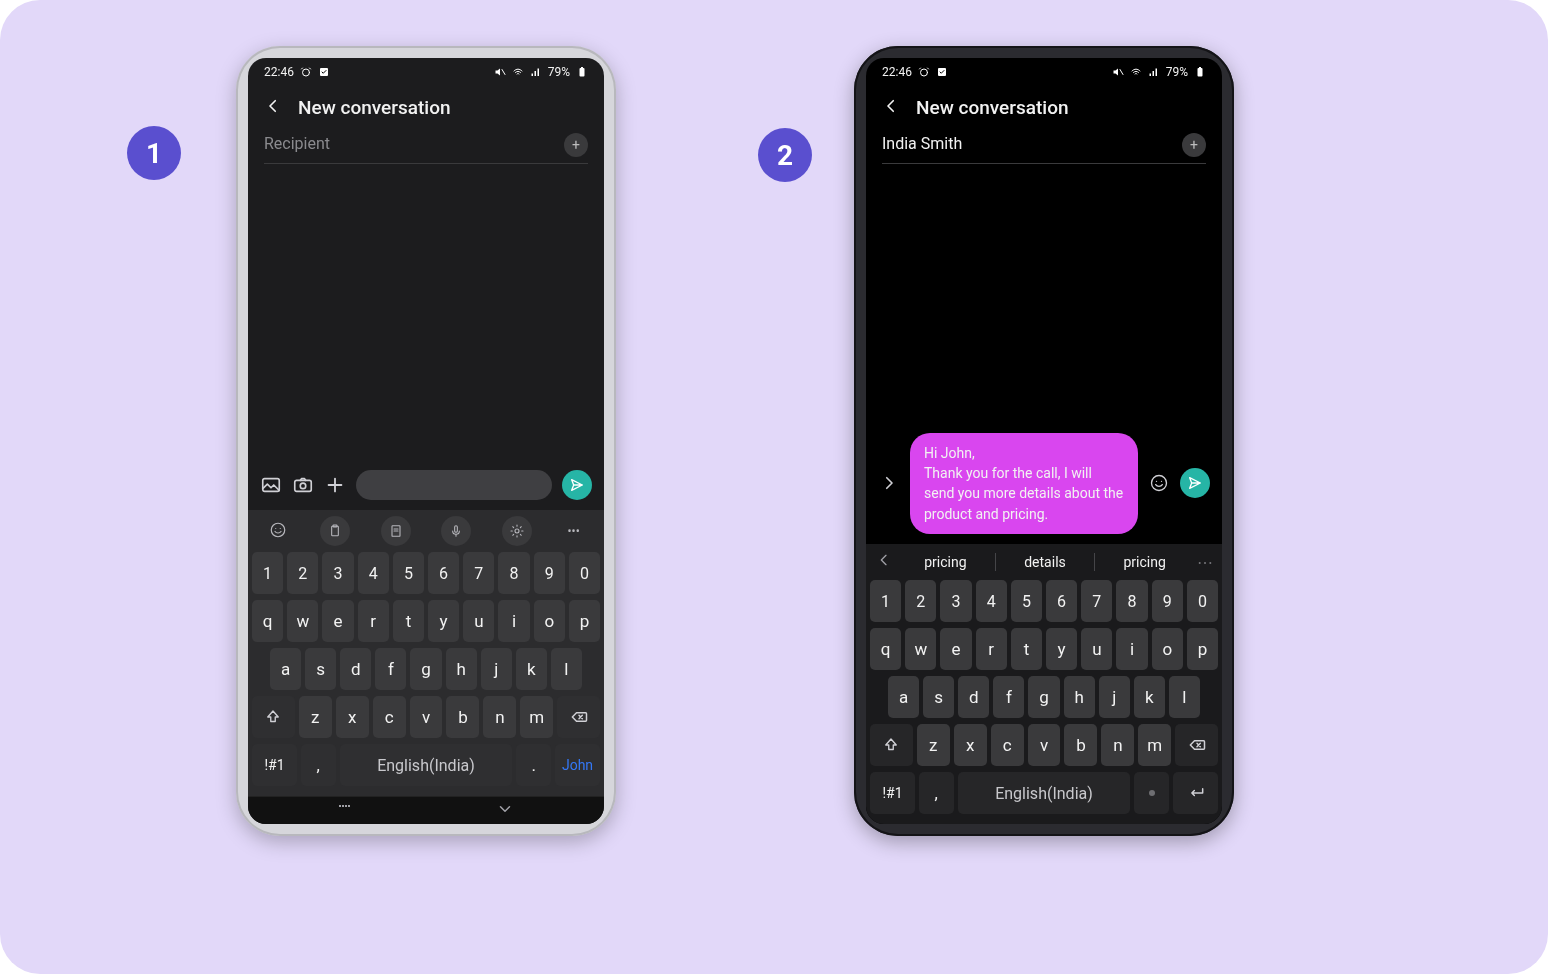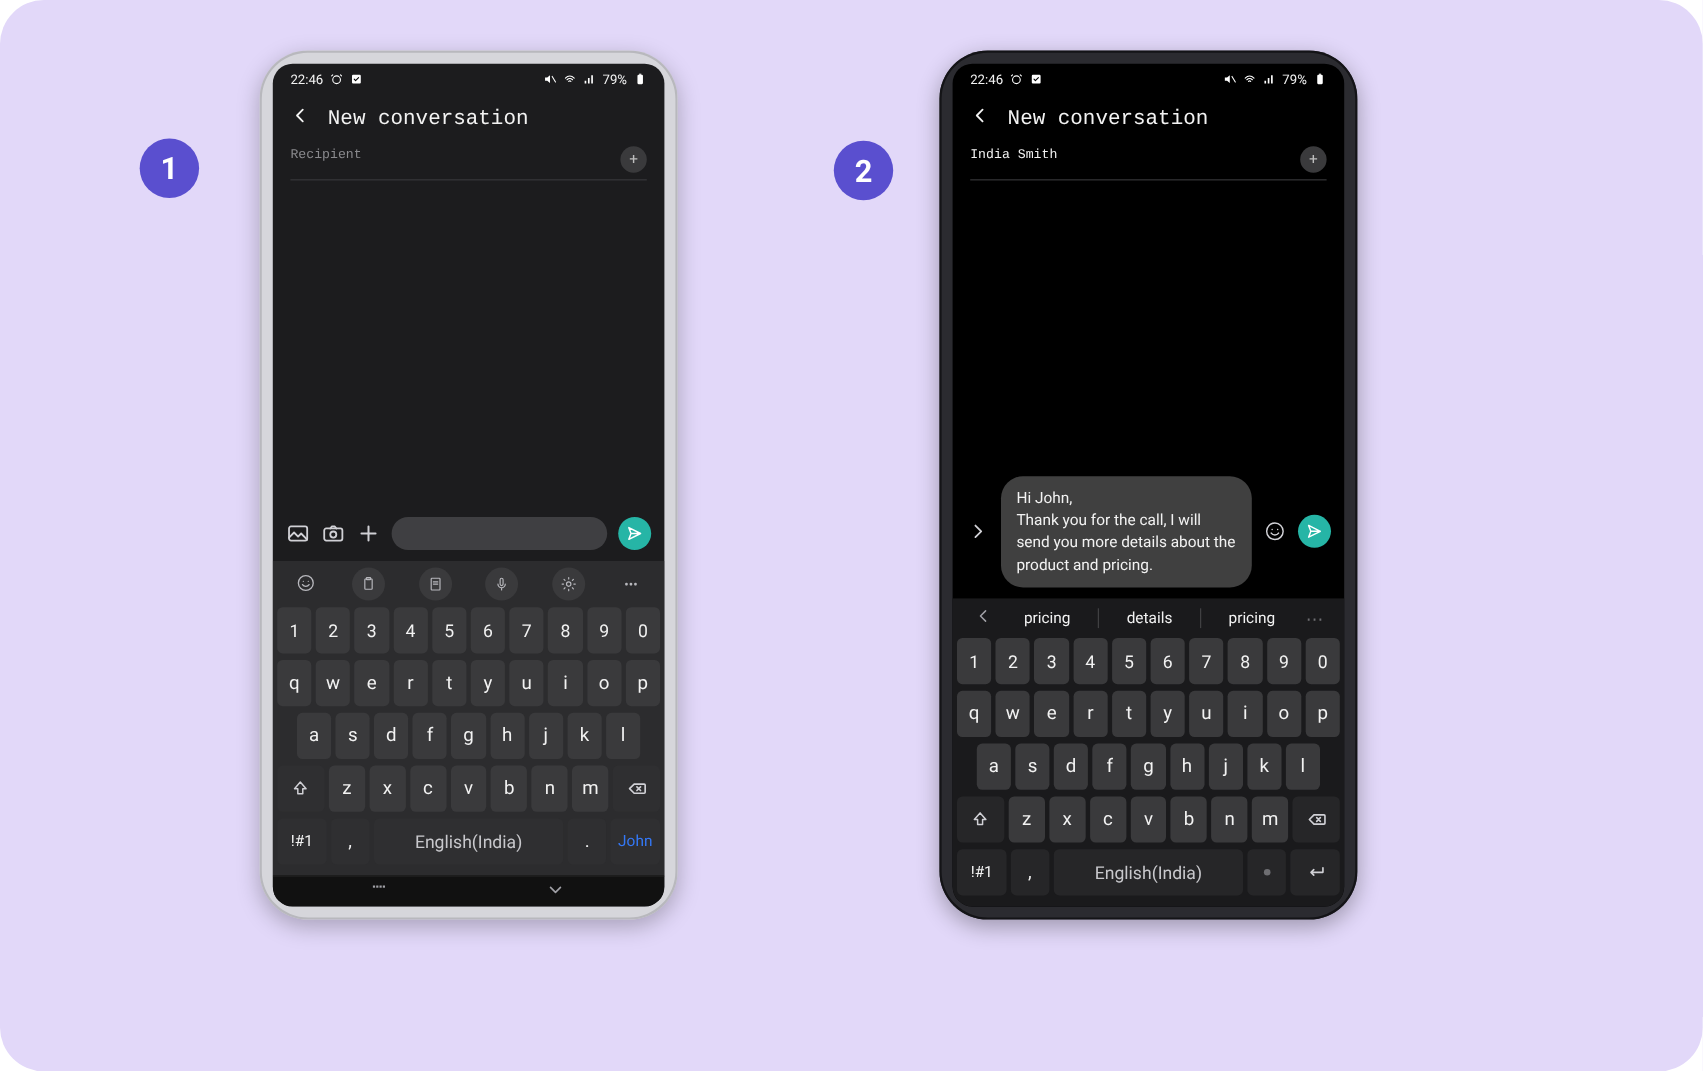--- a/index.html
+++ b/index.html
@@ -24,48 +24,48 @@
   .frame-light{background:#d6d6db;box-shadow:0 6px 20px rgba(0,0,0,.25),inset 0 0 0 2px #b8b8bd;}
   .frame-dark{background:#2b2b30;box-shadow:0 6px 20px rgba(0,0,0,.3),inset 0 0 0 2px #141417;}
   .screen{width:100%;height:100%;border-radius:18px;overflow:hidden;display:flex;flex-direction:column;color:var(--text);justify-content:space-between;}
   .screen-dark{background:var(--phone-dark);}
   .screen-black{background:var(--phone-black);}
 
   .status{height:28px;display:flex;align-items:center;justify-content:space-between;padding:0 16px;font-size:12px;}
   .status .left,.status .right{display:flex;align-items:center;gap:6px;}
   .sicon{width:12px;height:12px;display:inline-block;}
 
-  .header{display:flex;align-items:center;gap:16px;padding:10px 16px 14px;font-family:Liberation Mono, monospace;}
+  .header{display:flex;align-items:center;gap:16px;padding:10px 16px 14px;}
   .header .title{font-size:19px;font-weight:500;}
   .back svg{width:18px;height:18px;stroke:var(--text);}
 
   .recip{display:flex;align-items:center;justify-content:space-between;margin:0 16px 6px;border-bottom:1px solid #3a3a3c;padding-bottom:6px;}
-  .recip-input{flex:1;font-size:12px;color:var(--muted);min-height:22px;font-family:Liberation Mono, monospace;}
+  .recip-input{flex:1;font-size:16px;color:var(--muted);min-height:22px;}
   .recip-input.filled{color:var(--text);}
   .add-btn{width:24px;height:24px;border-radius:50%;background:#3a3a3c;display:flex;align-items:center;justify-content:center;color:#bdbdbd;font-size:14px;}
 
   .content{flex:1;}
 
-  .draft{margin:4px 10px 10px;background:#404040;border-radius:20px;padding:10px 14px;font-size:14px;line-height:1.45;white-space:pre-line;max-width:78%;margin-left:auto;margin-right:auto;}
+  .draft{margin:4px 10px 10px;background:#d946ef;border-radius:20px;padding:10px 14px;font-size:14px;line-height:1.45;white-space:pre-line;max-width:78%;margin-left:auto;margin-right:auto;}
 
   .compose{display:flex;align-items:center;gap:10px;padding:6px 12px 10px;}
   .compose .ic{width:22px;height:22px;display:flex;align-items:center;justify-content:center;color:#d0d0d5;}
   .compose .pill{flex:1;height:30px;background:#3f3f42;border-radius:16px;}
   .compose .collapse-chevron{width:22px;height:22px;display:flex;align-items:center;justify-content:center;color:#d0d0d5;}
   .send{width:30px;height:30px;border-radius:50%;background:var(--green);display:flex;align-items:center;justify-content:center;}
   .send svg{width:16px;height:16px;stroke:#fff;}
   .emoji-ic{color:#a0a0a6;}
 
   .kbd{background:var(--key-dark);padding-bottom:4px;}
   .toolbar{display:flex;align-items:center;justify-content:space-around;padding:6px 4px;}
   .tb-ic{width:30px;height:30px;border-radius:50%;background:#3a3a3c;display:flex;align-items:center;justify-content:center;}
   .tb-ic svg{width:16px;height:16px;stroke:#b8b8bd;fill:none;stroke-width:1.6;}
   .tb-plain{width:22px;color:#b8b8bd;font-size:12px;text-align:center;}
 
-  .sugg{display:flex;align-items:center;padding:6px 16px;gap:6px;}
+  .sugg{display:flex;align-items:center;padding:6px 6px;gap:6px;}
   .sugg .schev{width:24px;text-align:center;color:#a0a0a6;}
   .sugg .sword{flex:1;text-align:center;color:var(--text);font-size:14px;padding:4px 0;}
   .sugg .sdiv{width:1px;height:18px;background:#454548;}
   .sugg .sdots{color:#6e6e72;width:22px;text-align:center;}
 
   .krow{display:flex;gap:4px;padding:0 4px;margin-bottom:6px;}
   .key{flex:1;height:42px;background:var(--key);border-radius:5px;display:flex;align-items:center;justify-content:center;font-size:17px;color:var(--text);min-width:0;}
   .key.label{font-size:16px;color:#c8c8cc;}
   .key.next{color:var(--blue);font-size:14px;}
   .key.num{font-size:16px;}

